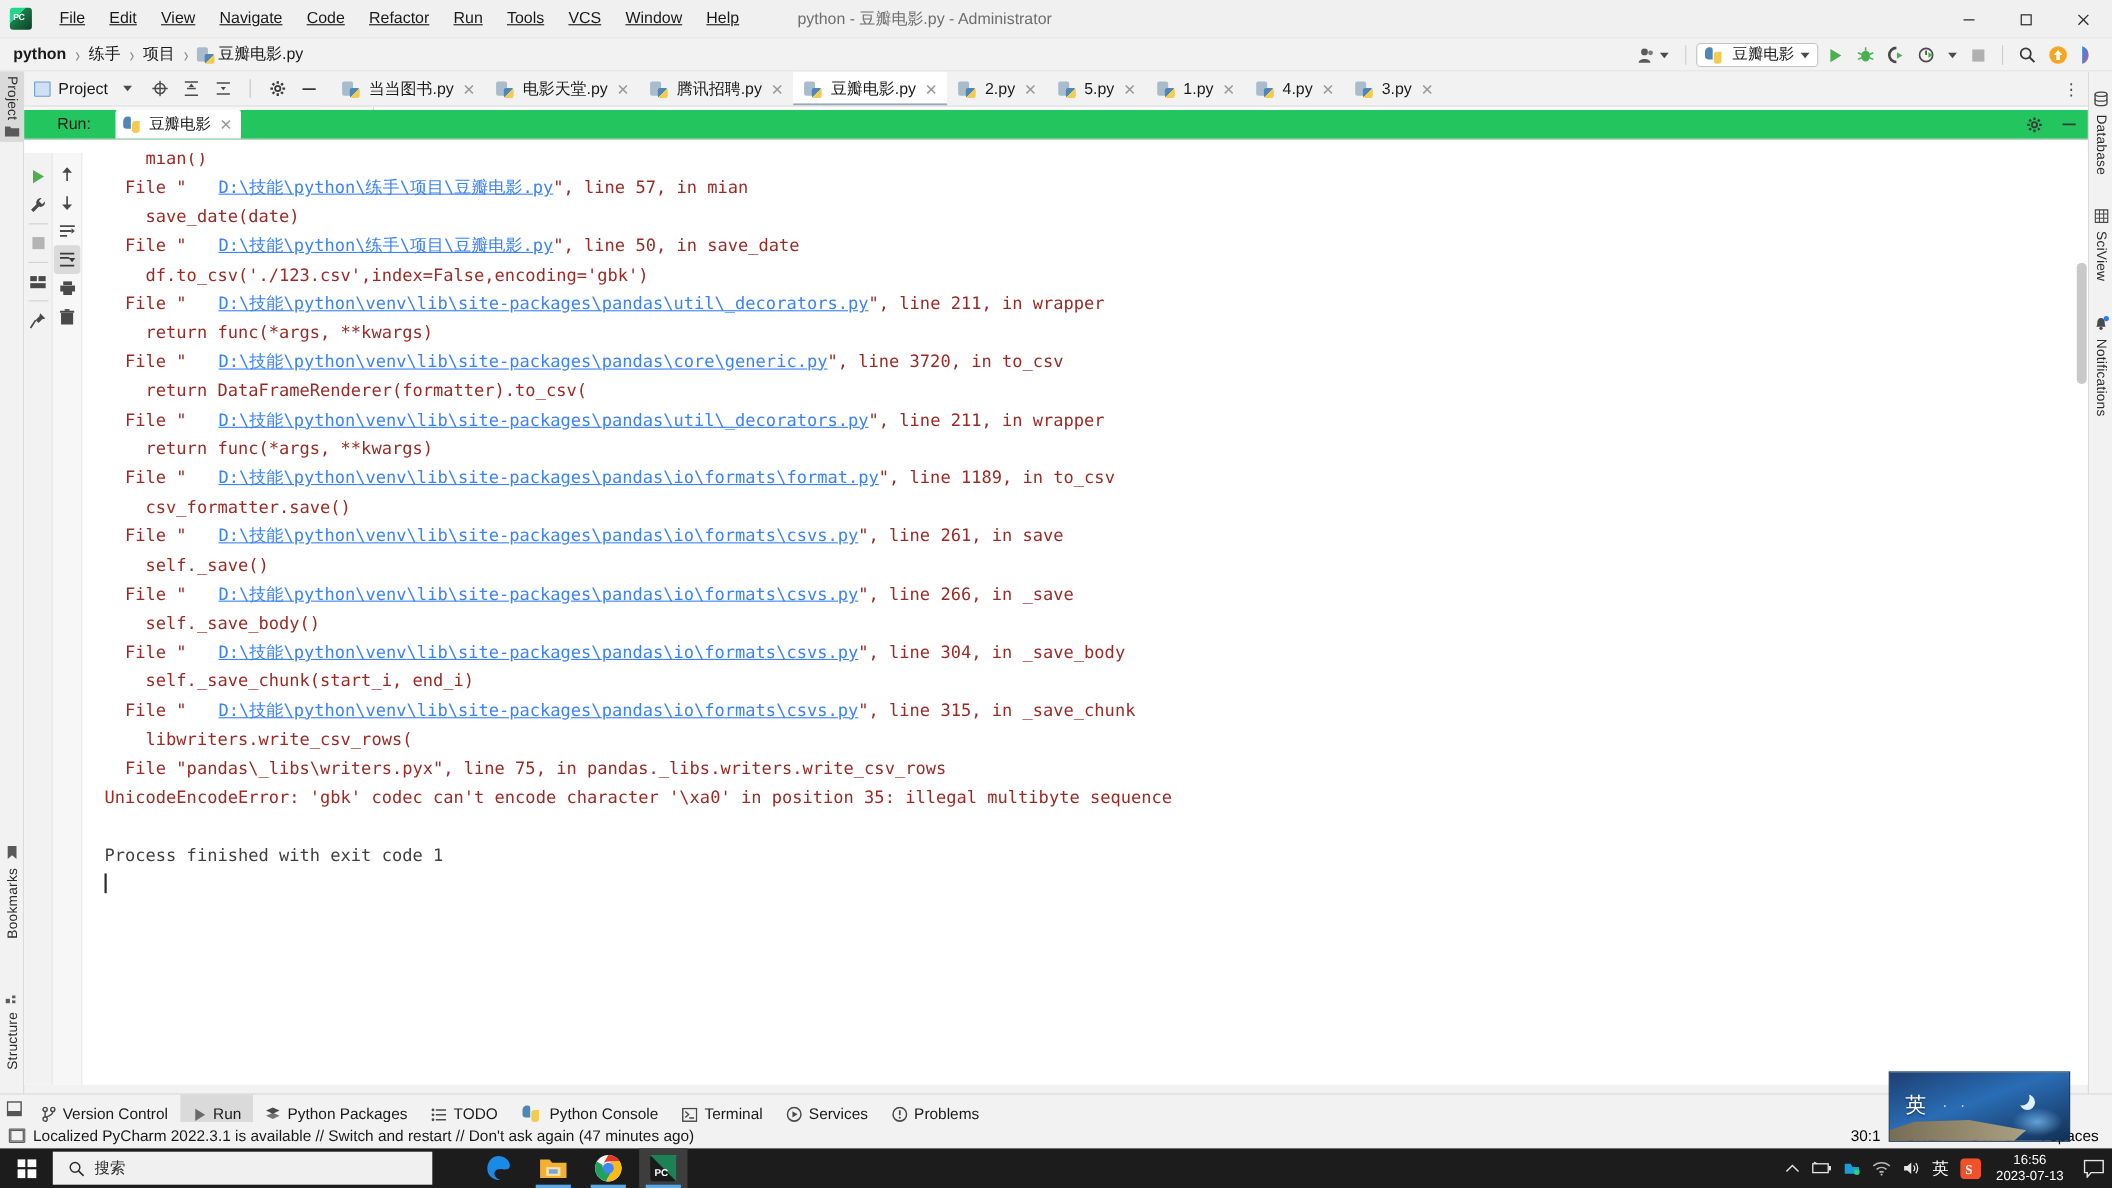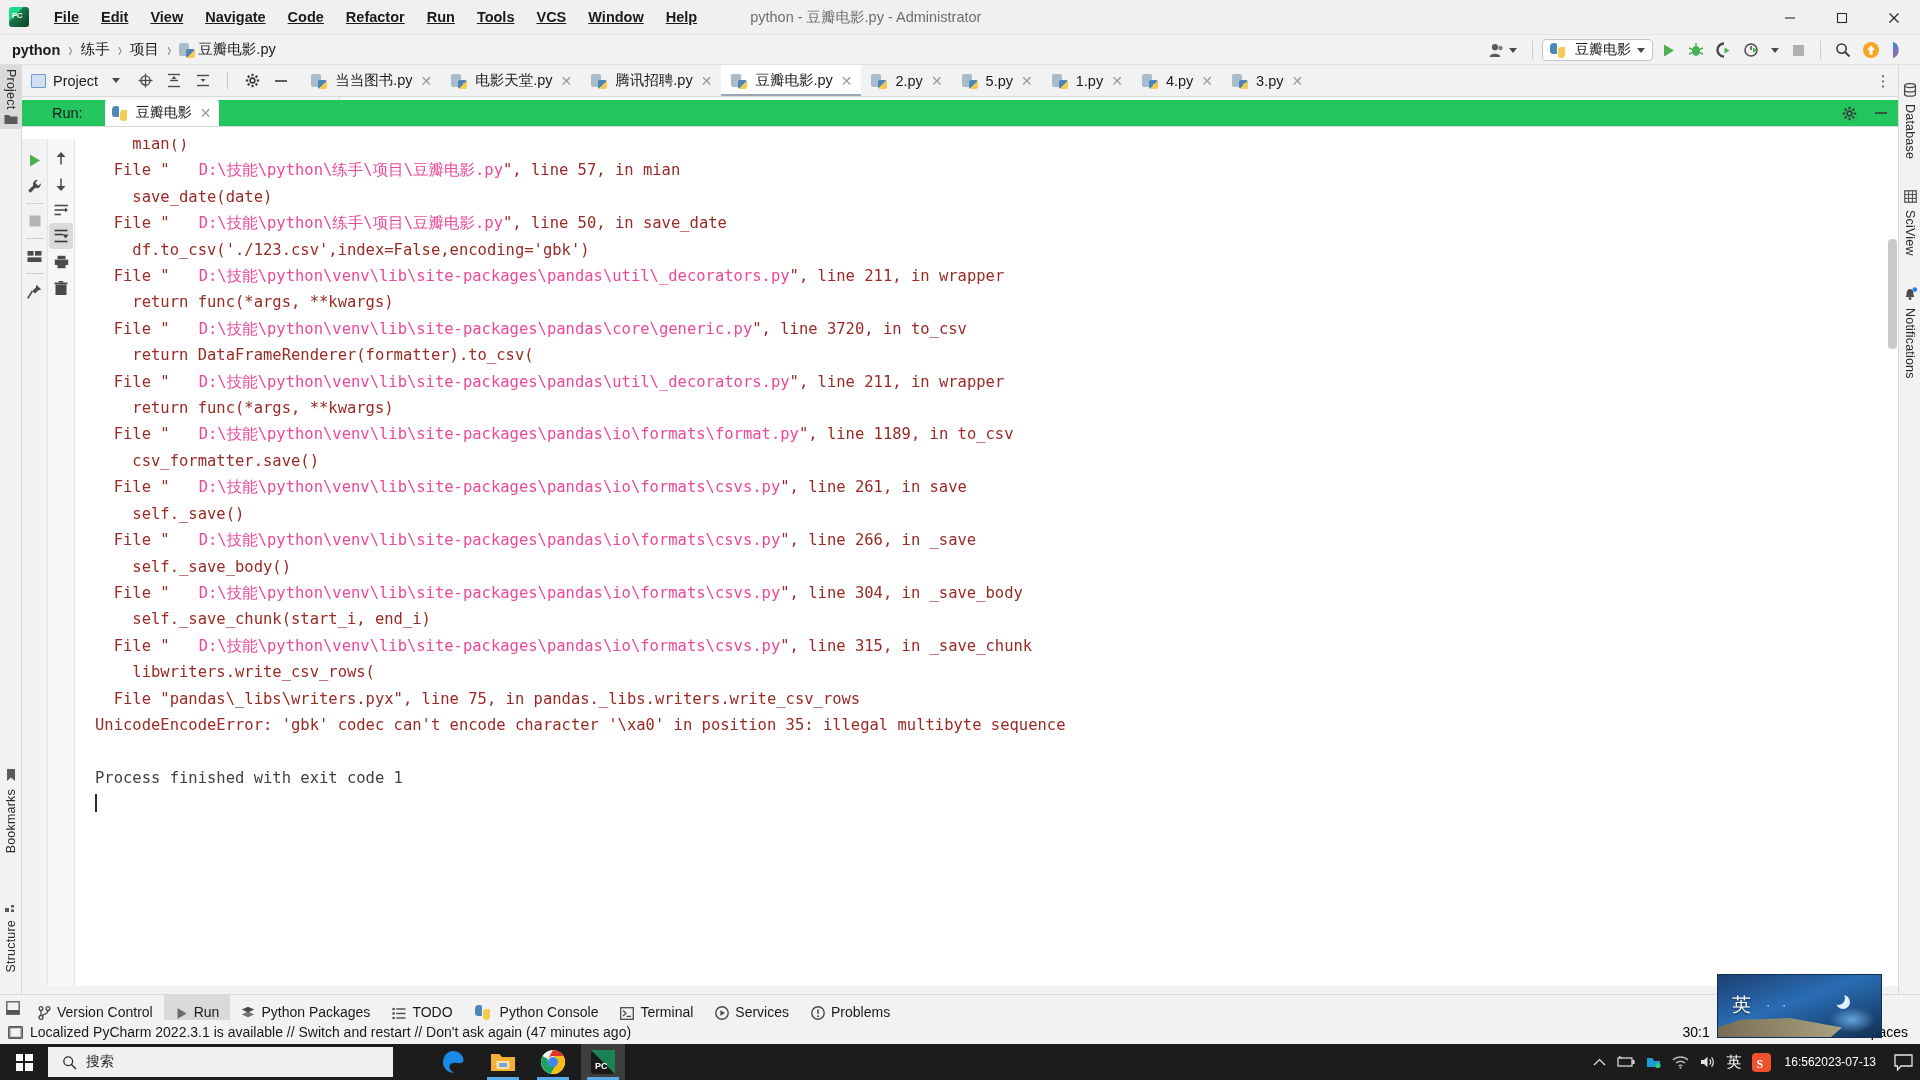--- a/index.html
+++ b/index.html
@@ -23,21 +23,21 @@
     width: 20px; height: 20px; margin-left: 9px; margin-right: 14px;
     border-radius: 3px;
     background: linear-gradient(135deg,#21d789 0%,#21d789 35%,#1a7f4b 36%,#0d3d26 100%);
     position: relative; flex: none;
   }
   .pc-logo::after {
     content: "PC"; position: absolute; left: 3px; top: 4px;
     font-size: 8px; font-weight: bold; color: #fff;
     font-family: "Liberation Sans", sans-serif; letter-spacing: -0.5px;
   }
-  .menubar { display: flex; align-items: flex-end; gap: 0px; font-weight: bold; }
+  .menubar { display: flex; align-items: flex-end; gap: 0px; }
   .menu-item {
     font-size: 14.5px; color: #1a1a1a; padding: 4px 11px;
     cursor: default; white-space: nowrap;
   }
   .menu-item u { text-decoration: underline; }
   .win-title {
     font-size: 14.5px; color: #6e6e6e; margin-left: 42px; white-space: nowrap;
   }
   .win-controls {
     position: absolute; right: 0; top: 0; height: 35px;
@@ -207,21 +207,21 @@
   .console {
     flex: 1; background: #ffffff; overflow: hidden; position: relative;
     padding: 6px 0 0 0;
   }
   .cline {
     font-family: "DejaVu Sans Mono", monospace;
     font-size: 15.5px; line-height: 26.4px; white-space: pre;
     color: #9a2a24; padding-left: 20px;
   }
   .cline.blue { color: #404040; }
-  .link { color: #ec4899; cursor: pointer; padding-left: 29px; }
+  .link { color: #3b82f6; text-decoration: underline; cursor: pointer; padding-left: 29px; }
   .caret-blink {
     display: inline-block; width: 2px; height: 18px; background: #2b2b2b;
     vertical-align: -3px;
   }
   .console-scroll {
     position: absolute; right: 1px; top: 100px; width: 9px; height: 110px;
     background: #c9c9c9; border-radius: 4px;
   }
 
   
@@ -287,21 +287,21 @@
   .tb-app.active { background: #3d3d3d; }
   .tray {
     position: absolute; right: 0; display: flex; align-items: center;
     height: 36px; gap: 0;
   }
   .tray-ico {
     width: 27px; height: 36px; display: flex; align-items: center;
     justify-content: center; color: #e6e6e6; font-size: 14px; cursor: pointer;
   }
   .tray-clock {
-    display: flex; flex-direction: row; align-items: center;
+    display: flex; flex-direction: column; align-items: center;
     justify-content: center; color: #fff; font-size: 12px; line-height: 15px;
     padding: 0 10px; cursor: pointer;
   }
   .tray-action {
     width: 34px; height: 36px; display: flex; align-items: center;
     justify-content: center; cursor: pointer;
   }
 
   
   .ime-widget {

